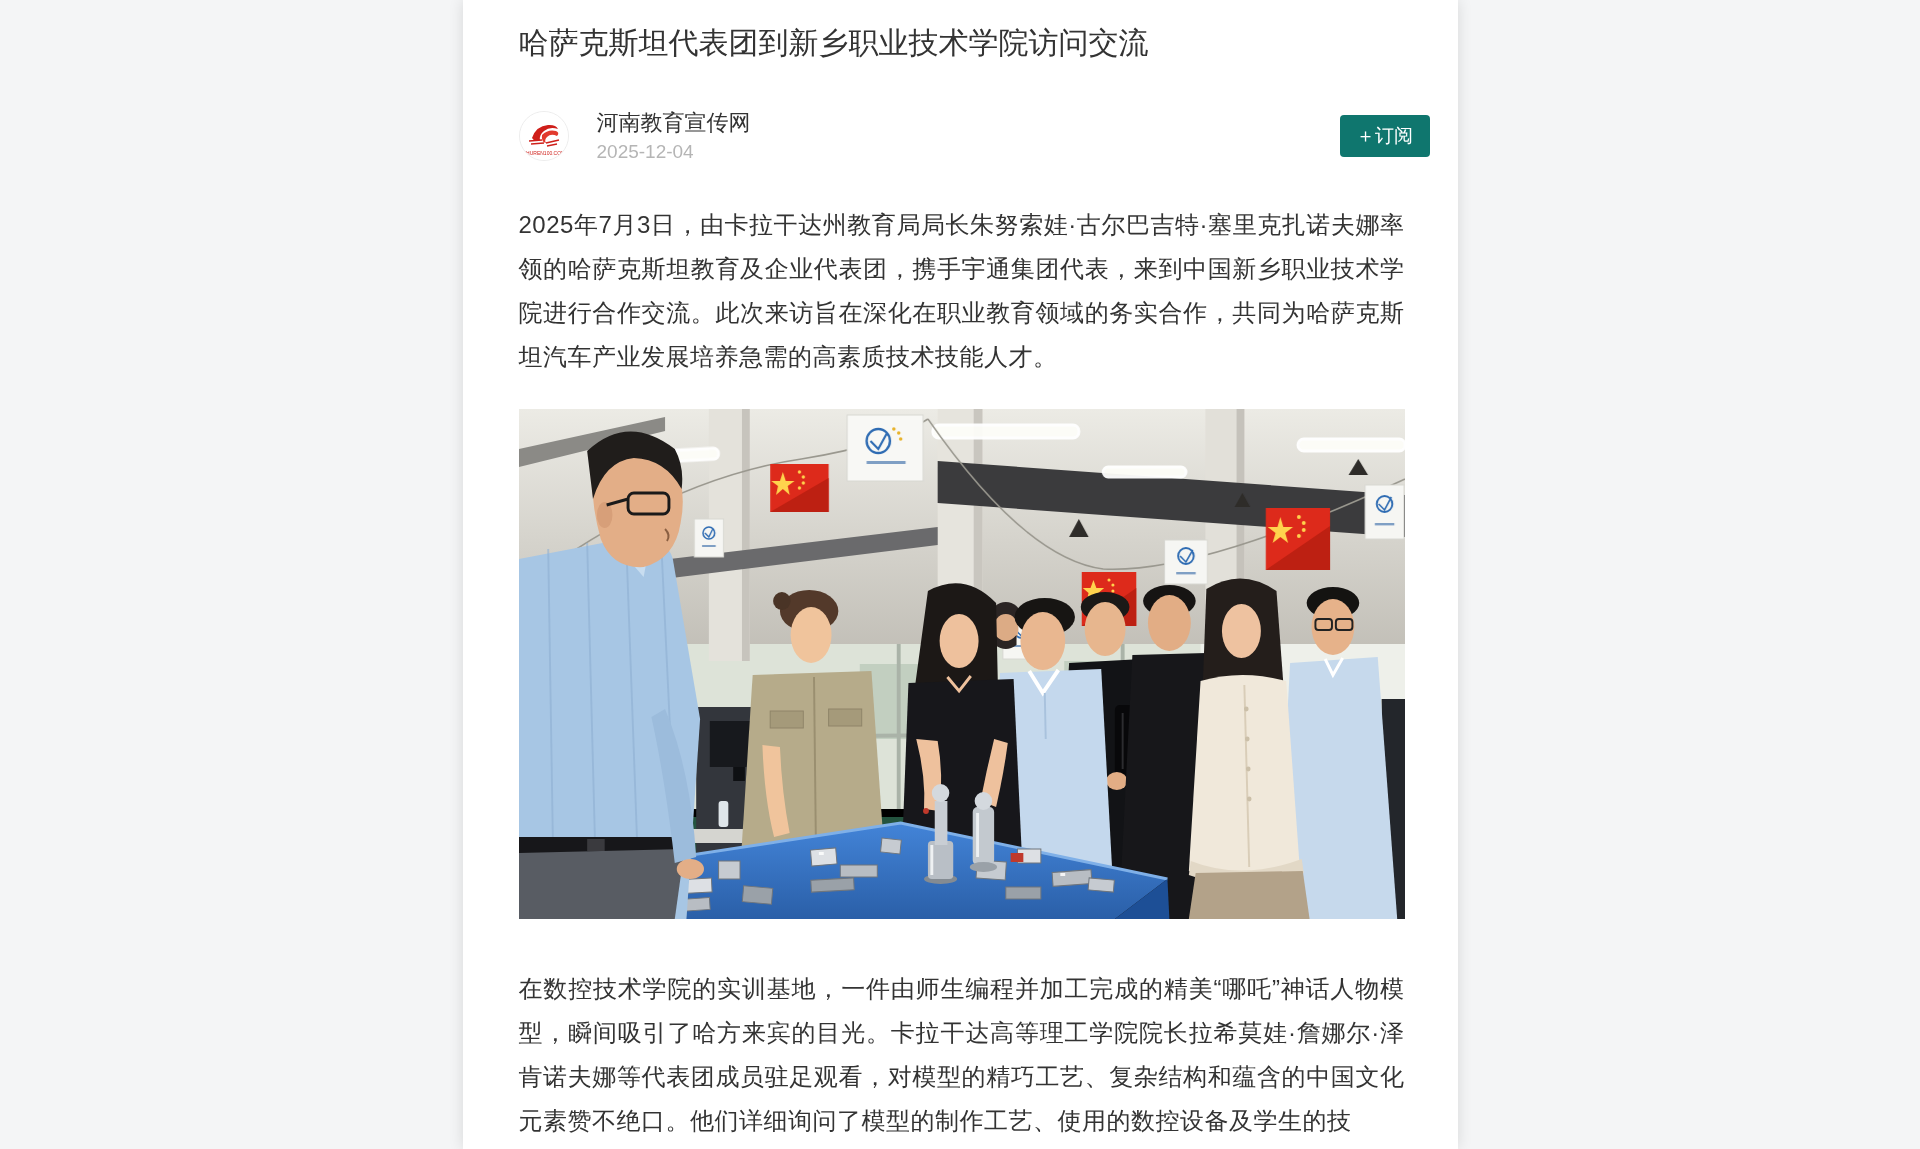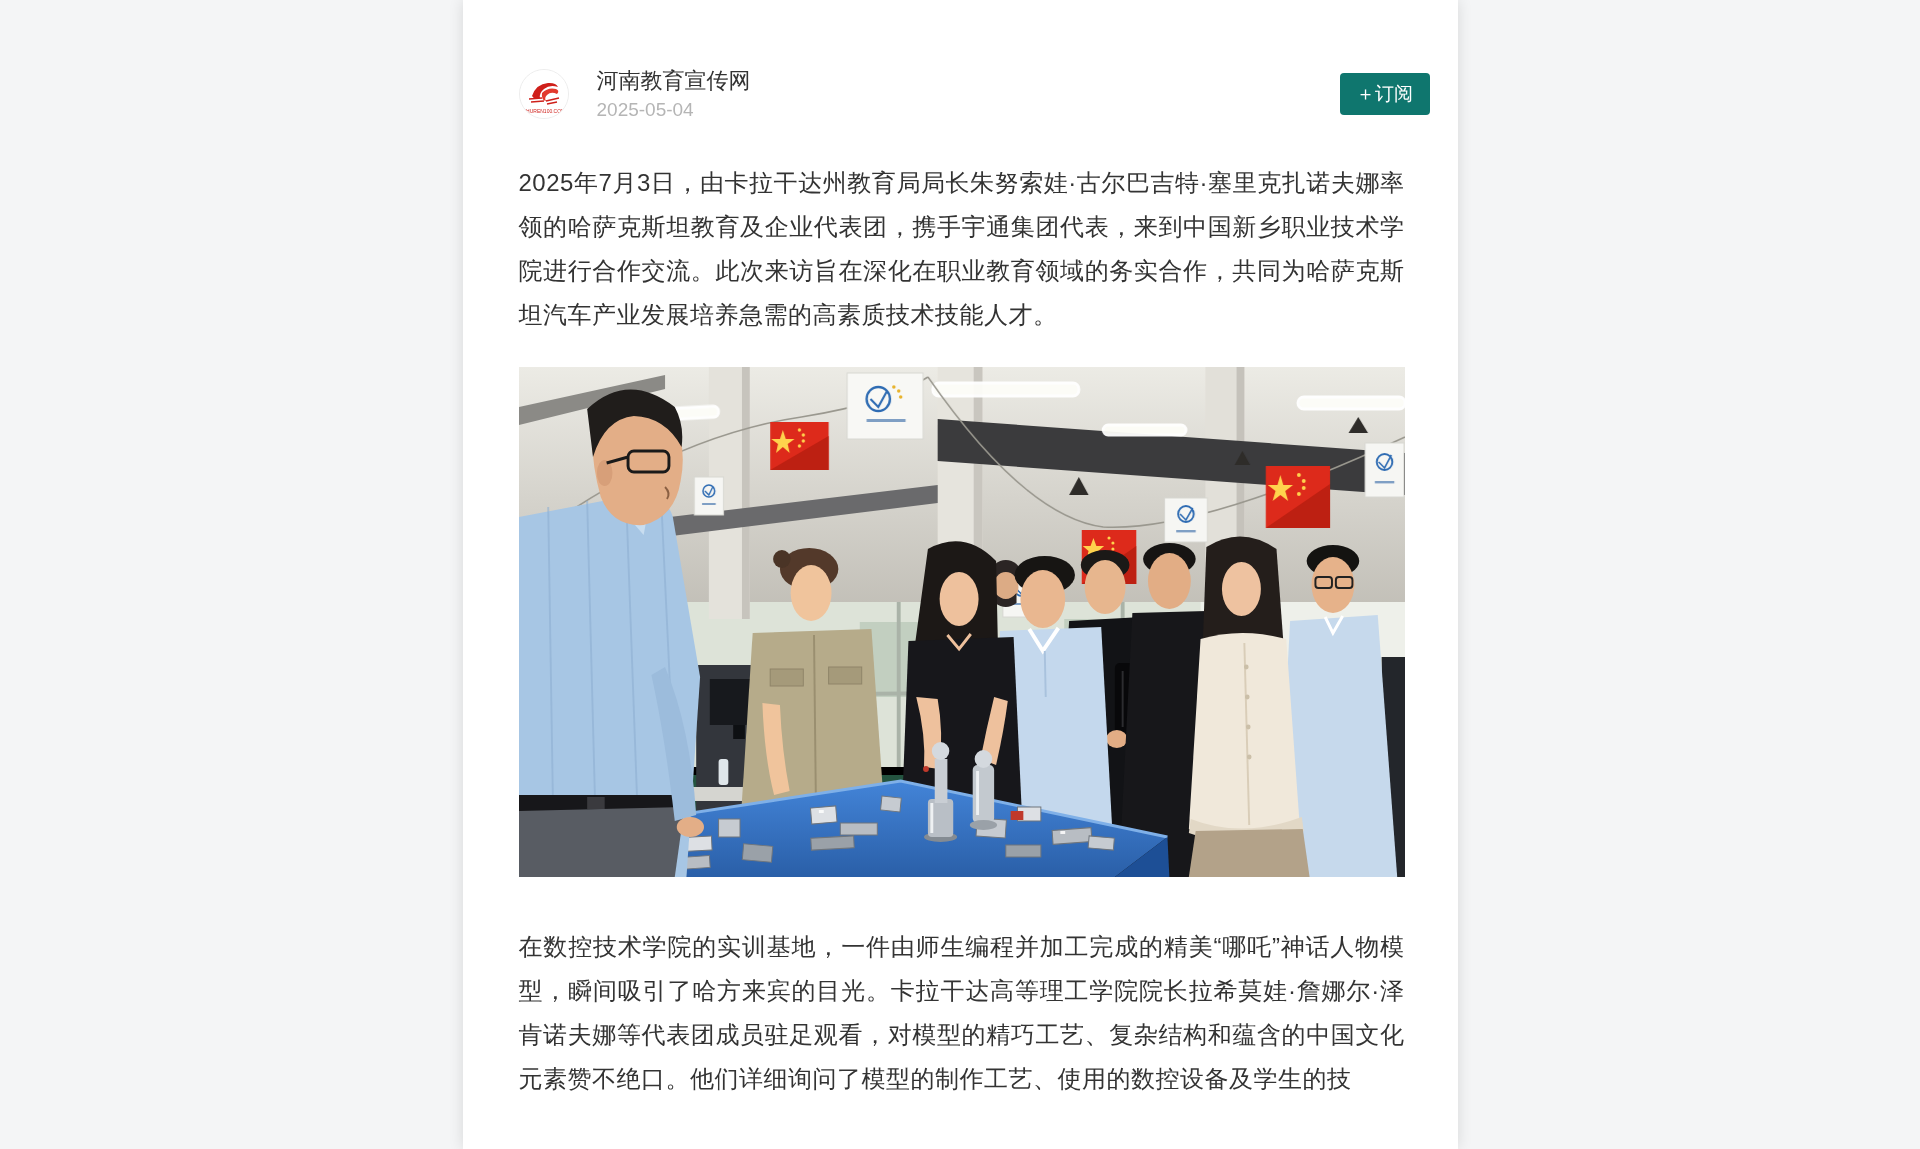--- a/index.html
+++ b/index.html
@@ -57,40 +57,41 @@
   }
   .photo-wrap { margin-top: 30px; width: 886px; height: 510px; }
   .photo-wrap svg { display: block; }
   .para.second { margin-top: 48px; }
 </style>
 </head>
 <body>
 
 <div class="card">
 
+  <h1 class="title">哈萨克斯坦代表团到新乡职业技术学院访问交流</h1>
 
 
   <div class="publisher-row">
     <span class="avatar">
       <svg width="48" height="48" viewBox="0 0 48 48">
         <circle cx="24" cy="24" r="24" fill="#ffffff"></circle>
         <path d="M12 26 Q16 14 28 13 Q36 12.5 38 17 Q30 14 24 19 Q19 23 20 28 Q14 30 12 26 Z" fill="#cf1f1a"></path>
         <path d="M22 23 Q28 17 36 19 Q40 20.5 37 24 Q31 21 27 25 Q24 28 26 31 Q21 30 22 23 Z" fill="#e23a2e"></path>
         <g stroke="#cf1f1a" stroke-width="1.4">
           <line x1="9" y1="29" x2="22" y2="28"></line>
           <line x1="11" y1="32" x2="24" y2="31"></line>
           <line x1="26" y1="31" x2="39" y2="28"></line>
           <line x1="27" y1="34" x2="37" y2="32"></line>
         </g>
         <text x="24" y="43" text-anchor="middle" font-size="5" fill="#cf1f1a" font-family="Liberation Sans, sans-serif">SHUREN100.COM</text>
       </svg>
     </span>
     <span class="pub-info">
       <span class="pub-name">河南教育宣传网</span>
-      <span class="pub-date">2025-05-04</span>
+      <span class="pub-date">2025-12-04</span>
     </span>
     <button class="subscribe-btn">＋订阅</button>
   </div>
 
   <p class="para">2025年7月3日，由卡拉干达州教育局局长朱努索娃·古尔巴吉特·塞里克扎诺夫娜率领的哈萨克斯坦教育及企业代表团，携手宇通集团代表，来到中国新乡职业技术学院进行合作交流。此次来访旨在深化在职业教育领域的务实合作，共同为哈萨克斯坦汽车产业发展培养急需的高素质技术技能人才。</p>
 
   <div class="photo-wrap">
     <svg width="886" height="510" viewBox="0 0 910 510" preserveAspectRatio="none">
       <defs>
         <linearGradient id="ceil" x1="0" y1="0" x2="0" y2="1">

